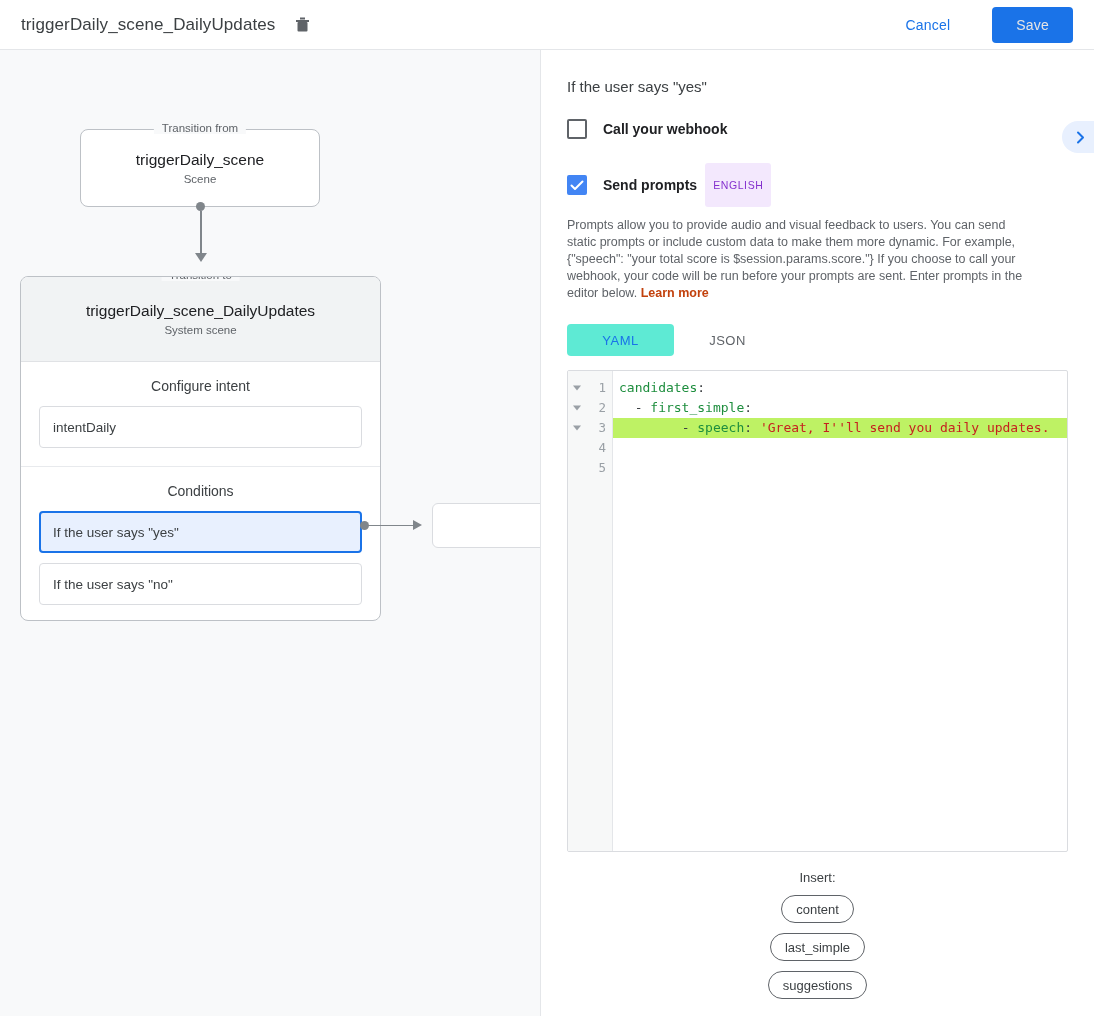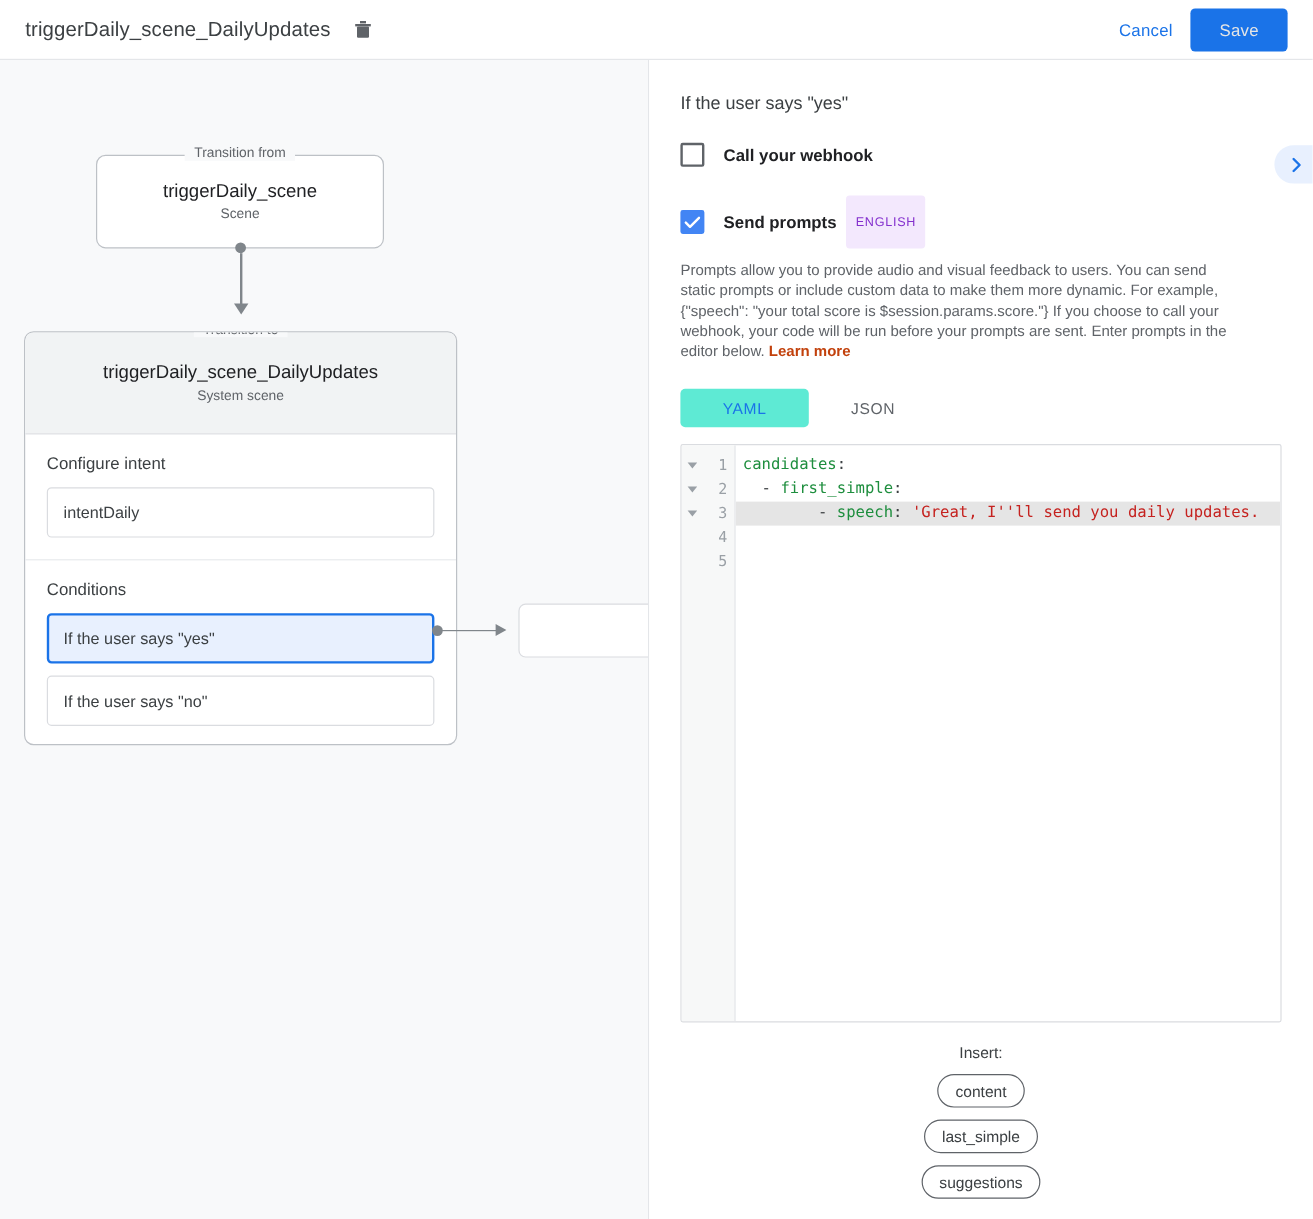--- a/index.html
+++ b/index.html
@@ -21,21 +21,21 @@
   .topbar-title {
     font-size: 17px; color: #3c4043;
     margin-left: 21px; letter-spacing: .1px;
   }
   .trash-btn {
     margin-left: 14px; width: 26px; height: 26px;
     display: flex; align-items: center; justify-content: center;
     cursor: pointer; border-radius: 50%; background: none; border: none;
   }
   .topbar-right {
-    margin-left: auto; display: flex; align-items: center; gap: 5px;
+    margin-left: auto; display: flex; align-items: center; gap: 32px;
     padding-right: 21px;
   }
   .cancel-btn {
     font-size: 14px; color: #1a73e8; font-weight: 500;
     background: none; border: none; cursor: pointer;
     padding: 8px 10px; border-radius: 4px; letter-spacing: .2px;
   }
   .save-btn {
     background: #1a73e8; color: #e5e5e5; border: none; cursor: pointer;
     font-size: 14px; font-weight: 500; letter-spacing: .2px;
@@ -48,20 +48,21 @@
   
   .canvas {
     width: 541px; height: 966px; position: relative;
     background: #f8f9fa;
     border-right: 1px solid #e4e6e9;
     overflow: hidden;
   }
   .fieldset-card {
     position: absolute; border: 1px solid #bdc1c6; border-radius: 8px;
     background: #fff;
+    text-align: center;
   }
   .fieldset-legend {
     position: absolute; top: -8px; left: 50%; transform: translateX(-50%);
     background: #f8f9fa; padding: 0 8px; font-size: 11.5px; color: #5f6368;
     white-space: nowrap;
   }
   .node-from {
     left: 80px; top: 79px; width: 240px; height: 78px;
     display: flex; flex-direction: column; align-items: center;
     justify-content: center; gap: 4px;
@@ -198,21 +199,21 @@
     cursor: pointer;
   }
   .code {
     flex: 1; padding-top: 7px; overflow: hidden;
     font-family: "DejaVu Sans Mono", monospace; font-size: 13px;
   }
   .cline {
     height: 20px; line-height: 20px; white-space: pre;
     padding-left: 6px;
   }
-  .cline.hl { background: #e5e5e5; }
+  .cline.hl { background: #bef264; }
   .tok-key { color: #1e8e3e; }
   .tok-str { color: #c5221f; }
   .tok-p { color: #3c4043; }
 
   .insert-row {
     display: flex; align-items: center; gap: 10px;
     padding: 18px 26px 0; font-size: 13px; color: #3c4043; flex-direction: column;
   }
   .chip {
     border: 1px solid #5f6368; border-radius: 14px; height: 28px;

